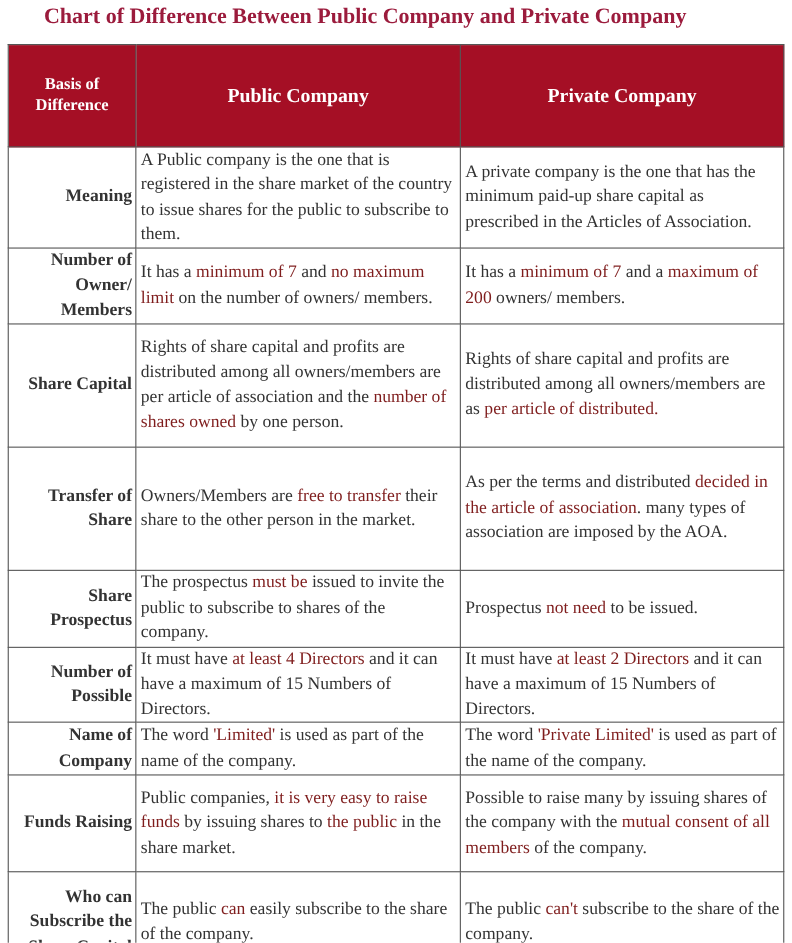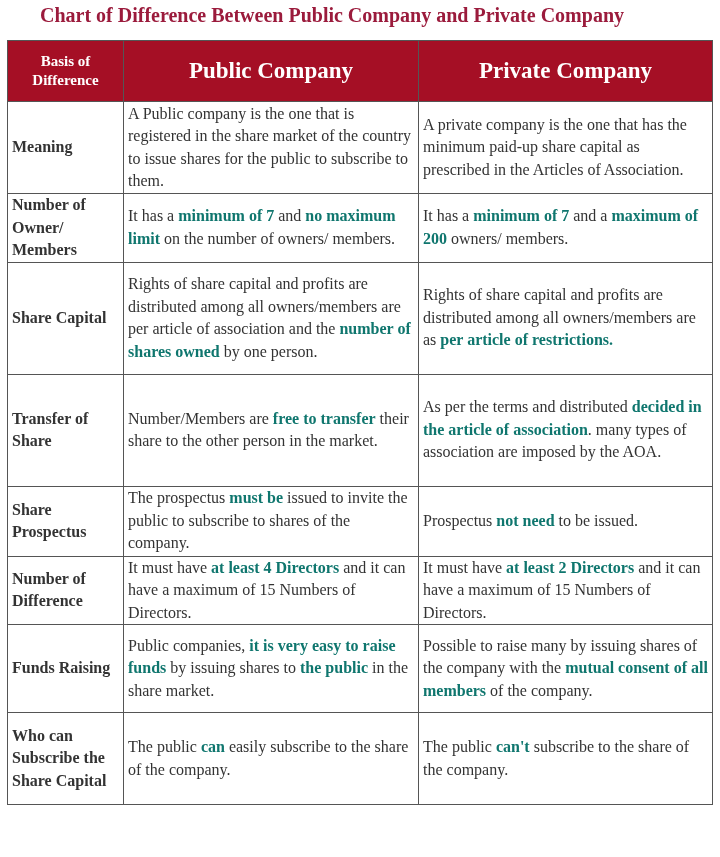--- a/index.html
+++ b/index.html
@@ -12,34 +12,35 @@
   table.chart {
     position:absolute; left:7px; top:40px; width:705px;
     border-collapse:collapse; table-layout:fixed;
     border:1.5px solid #555;
   }
   table.chart col.c1 { width:116px; }
   table.chart col.c2 { width:295px; }
   table.chart col.c3 { width:294px; }
   table.chart th {
     background:#a50f25; color:#ffffff; font-family:"Liberation Serif", serif;
-    font-weight:bold; height:60px; border:1.5px solid #555; padding:0;
+    font-weight:bold; height:60px; border:1.5px solid #555; padding:16px;
     text-align:center; vertical-align:middle;
   }
   th.basis { font-size:15px; line-height:19px; color:#f6e6e8; }
-  th.big { font-size:23px; color:#fff8f0; }
+  th.big { font-size:18px; color:#fff8f0; }
   table.chart td {
     border:1.5px solid #555; padding:0 3px 0 4px; vertical-align:middle;
     font-family:"Liberation Serif", serif; font-size:16px; line-height:22.5px; color:#333;
   }
   td.basis {
     color:#a61a3a; font-weight:bold; font-size:16.5px; line-height:22.5px;
     padding-left:4px;
+    text-align:right;
   }
-  td b { color:#0f766e; font-weight:bold; }
+  td b { color:#7f1d1d; font-weight:normal; }
 </style>
 </head>
 <body>
 
 <div class="title">Chart of Difference Between Public Company and Private Company</div>
 
 <table class="chart">
   <colgroup>
       <col class="c1">
       <col class="c2">
@@ -59,36 +60,41 @@
         <td><span>A private company is the one that has the minimum paid-up share capital as prescribed in the Articles of Association.</span></td>
       </tr>
       <tr style="height: 68px; margin-top: 48px;">
         <td class="basis">Number of Owner/ Members</td>
         <td><span>It has a </span><b>minimum of  7</b><span> and </span><b>no maximum limit</b><span> on the number of owners/ members.</span></td>
         <td><span>It has a </span><b>minimum of 7</b><span> and a </span><b>maximum of 200</b><span> owners/ members.</span></td>
       </tr>
       <tr style="height: 112px;">
         <td class="basis">Share Capital</td>
         <td><span>Rights of share capital and profits are distributed among all owners/members are per article of association and the </span><b>number of shares owned</b><span> by one person.</span></td>
-        <td><span>Rights of share capital and profits are distributed among all owners/members are as </span><b>per article of restrictions.</b></td>
+        <td><span>Rights of share capital and profits are distributed among all owners/members are as </span><b>per article of distributed.</b></td>
       </tr>
       <tr style="height: 112px;">
         <td class="basis">Transfer of Share</td>
-        <td><span>Number/Members are </span><b>free to transfer</b><span> their share to the other person in the market.</span></td>
+        <td><span>Owners/Members are </span><b>free to transfer</b><span> their share to the other person in the market.</span></td>
         <td><span>As per the terms and distributed </span><b>decided in the article of association</b><span>. many types of association are imposed by the AOA.</span></td>
       </tr>
       <tr style="height: 70px;">
         <td class="basis">Share Prospectus</td>
         <td><span>The prospectus </span><b>must be</b><span> issued to invite the public to subscribe to shares of the company.</span></td>
         <td><span>Prospectus </span><b>not need</b><span> to be issued.</span></td>
       </tr>
       <tr style="height: 66px;">
-        <td class="basis">Number of Difference</td>
+        <td class="basis">Number of Possible</td>
         <td><span>It must have </span><b>at least 4 Directors</b><span> and it can have a maximum of 15 Numbers of Directors.</span></td>
         <td><span>It must have </span><b>at least 2 Directors</b><span> and it can have a maximum of 15 Numbers of Directors.</span></td>
+      </tr>
+      <tr style="height: 48px;">
+        <td class="basis">Name of Company</td>
+        <td><span>The word </span><b>'Limited'</b><span> is used as part of the name of the company.</span></td>
+        <td><span>The word </span><b>'Private Limited'</b><span> is used as part of the name of the company.</span></td>
       </tr>
       <tr style="height: 88px;">
         <td class="basis">Funds Raising</td>
         <td><span>Public companies, </span><b>it is very easy to raise funds</b><span> by issuing shares to </span><b>the public</b><span> in the share market.</span></td>
         <td><span>Possible to raise many by issuing shares of the company with the </span><b>mutual consent of all members</b><span> of the company.</span></td>
       </tr>
       <tr style="height: 92px;">
         <td class="basis">Who can Subscribe the Share Capital</td>
         <td><span>The public </span><b>can</b><span> easily subscribe to the share of the company.</span></td>
         <td><span>The public </span><b>can't</b><span> subscribe to the share of the company.</span></td>

